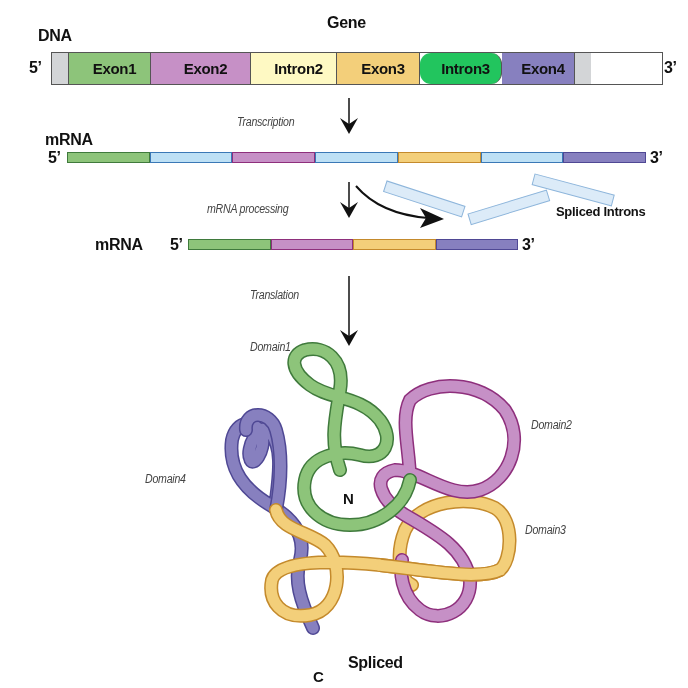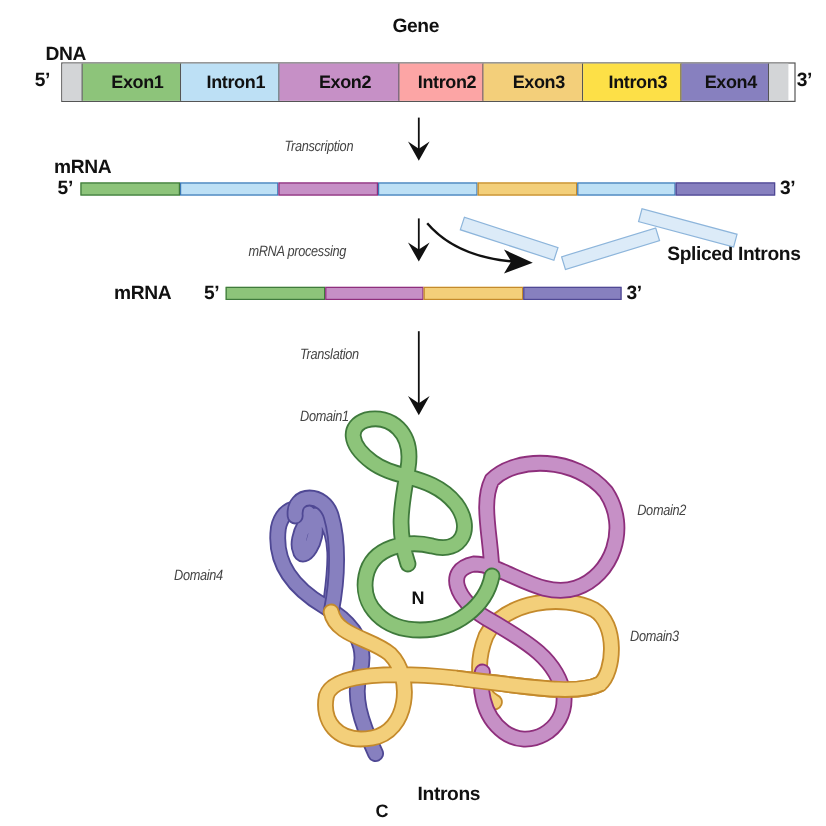--- a/index.html
+++ b/index.html
@@ -16,32 +16,31 @@
          border-right: 1.5px solid; padding-left: 10px; }
   .seg:last-child { border-right: none; }
   .thin-bar { position: absolute; height: 11px; display: flex; box-sizing: border-box; }
   .thin-seg { height: 100%; box-sizing: border-box; border: 1px solid; }
   svg { position: absolute; left: 0; top: 0; }
 </style>
 </head>
 <body>
 
 <div class="abs lbl" style="left:327px;top:14px;font-size:16px;">Gene</div>
-<div class="abs lbl" style="left:38px;top:37px;font-size:16px;">DNA</div>
+<div class="abs lbl" style="left:38px;top:27px;font-size:16px;">DNA</div>
 <div class="abs lbl" style="left:29px;top:59px;font-size:16px;">5’</div>
 <div class="abs lbl" style="left:664px;top:59px;font-size:16px;">3’</div>
 
 <div class="dna-bar" style="left:51px;width:612px;">
   <div class="seg" style="width: 17px; background: rgb(211, 213, 215); border-right-color: rgb(85, 85, 85);"></div>
   <div class="seg" style="width: 82px; background: rgb(141, 196, 122); border-right-color: rgb(85, 85, 85);">Exon1</div>
-  <div class="seg" style="width: 82px; background: rgb(189, 224, 245); border-right-color: rgb(85, 85, 85);">Intron1</div>
   <div class="seg" style="width: 100px; background: rgb(198, 144, 198); border-right-color: rgb(85, 85, 85);">Exon2</div>
-  <div class="seg" style="width: 70px; background: #fca5a5; border-right-color: rgb(85, 85, 85);">Intron2</div>
+  <div class="seg" style="width: 86px; background: #fef9c3; border-right-color: rgb(85, 85, 85);">Intron2</div>
   <div class="seg" style="width: 83px; background: rgb(243, 207, 122); border-right-color: rgb(85, 85, 85); text-align: center;">Exon3</div>
-  <div class="seg" style="width: 82px; background: #fde047; border-right-color: rgb(85, 85, 85);">Intron3</div>
+  <div class="seg" style="width: 82px; background: #22c55e; border-right-color: rgb(85, 85, 85); border-radius: 11px;">Intron3</div>
   <div class="seg" style="width: 73px; background: rgb(135, 128, 191); border-right-color: rgb(85, 85, 85);">Exon4</div>
   <div class="seg" style="width: 16px; background: rgb(211, 213, 215); border-right-color: rgb(85, 85, 85);"></div>
 </div>
 
 <div class="abs ital" style="left:237px;top:115px;">Transcription</div>
 <div class="abs ital" style="left:207px;top:202px;">mRNA processing</div>
 <div class="abs ital" style="left:250px;top:288px;">Translation</div>
 
 <div class="abs lbl" style="left:45px;top:131px;font-size:16px;">mRNA</div>
 <div class="abs lbl" style="left:48px;top:149px;font-size:16px;">5’</div>
@@ -59,21 +58,21 @@
 <div class="abs lbl" style="left:95px;top:236px;font-size:16px;">mRNA</div>
 <div class="abs lbl" style="left:170px;top:236px;font-size:16px;">5’</div>
 <div class="abs lbl" style="left:522px;top:236px;font-size:16px;">3’</div>
 <div class="thin-bar" id="mature-mrna-bar" style="left:188px;top:239px;width:330px;">
     <div class="thin-seg" style="flex: 1 1 0%; background: rgb(141, 196, 122); border-color: rgb(63, 122, 60);"></div>
     <div class="thin-seg" style="flex: 1 1 0%; background: rgb(198, 144, 198); border-color: rgb(142, 47, 124);"></div>
     <div class="thin-seg" style="flex: 1 1 0%; background: rgb(243, 207, 122); border-color: rgb(196, 138, 44);"></div>
     <div class="thin-seg" style="flex: 1 1 0%; background: rgb(135, 128, 191); border-color: rgb(79, 72, 148);"></div>
   </div>
 
-<div class="abs lbl" style="left:556px;top:204px;font-size:16px;">Spliced Introns</div>
+<div class="abs lbl" style="left:556px;top:204px;font-size:13px;">Spliced Introns</div>
 
 <svg width="688" height="688" viewBox="0 0 688 688">
   <defs>
     <marker id="ah" markerWidth="10" markerHeight="10" refX="5" refY="5" orient="auto" markerUnits="userSpaceOnUse">
       <path d="M0,0 L10,5 L0,10 L3,5 Z" fill="#111"></path>
     </marker>
   </defs>
 
   <g>
     <line x1="349" y1="98" x2="349" y2="126" stroke="#111" stroke-width="1.5"></line>
@@ -125,13 +124,13 @@
     <path d="M410,480 C405,505 380,525 350,525 C320,525 300,505 305,480 C310,455 340,450 360,455 C385,462 395,440 380,420 C360,395 330,400 310,385 C290,370 290,355 305,350 C325,345 345,360 340,390 C335,420 330,440 340,470" stroke="#8dc47a" stroke-width="11"></path>
   </g>
 </svg>
 
 <div class="abs ital" style="left:250px;top:340px;">Domain1</div>
 <div class="abs ital" style="left:531px;top:418px;">Domain2</div>
 <div class="abs ital" style="left:525px;top:523px;">Domain3</div>
 <div class="abs ital" style="left:145px;top:472px;">Domain4</div>
 <div class="abs lbl" style="left:343px;top:490px;">N</div>
 <div class="abs lbl" style="left:313px;top:668px;">C</div>
-<div class="abs lbl" style="left:348px;top:654px;font-size:16px;">Introns</div>
+<div class="abs lbl" style="left:348px;top:654px;font-size:16px;">Spliced</div>
 
 </body></html>

